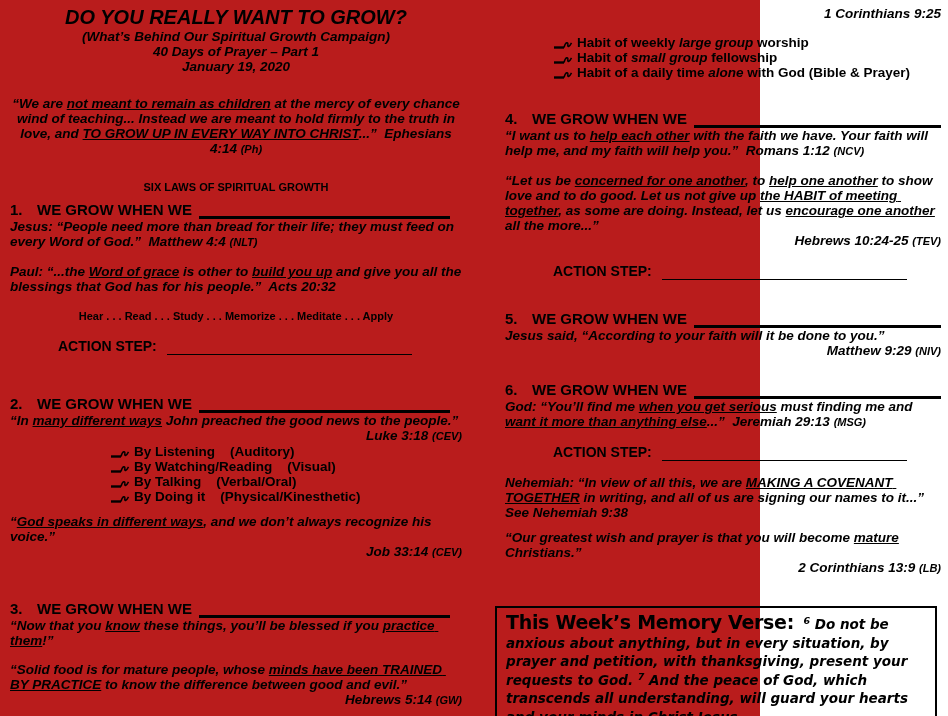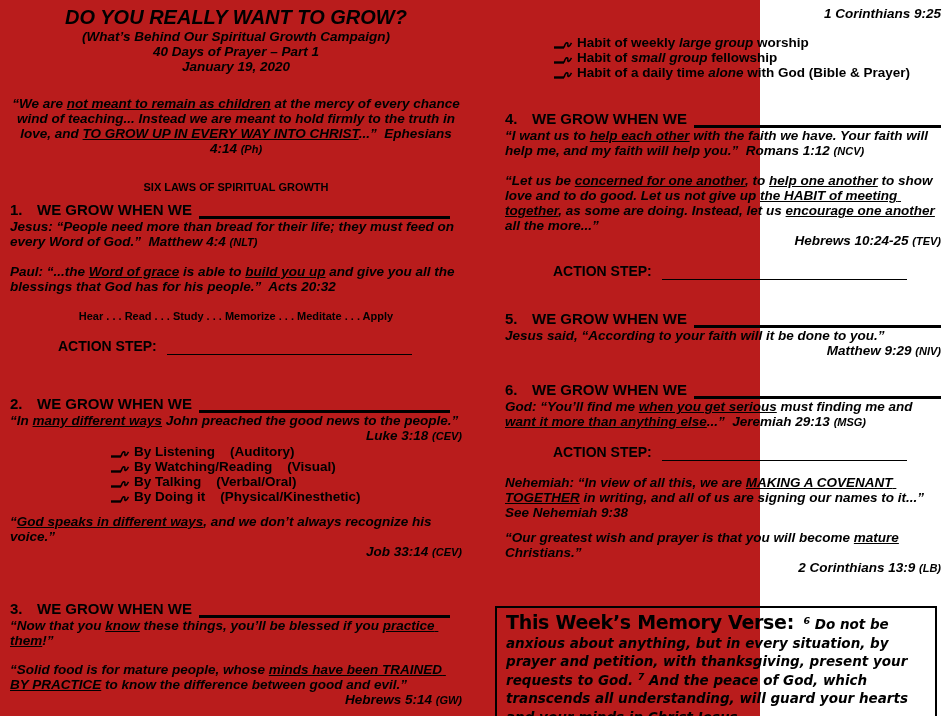--- a/index.html
+++ b/index.html
@@ -60,21 +60,21 @@
       <div class="gap gap-l"></div>
       <div class="b-centerbold">SIX LAWS OF SPIRITUAL GROWTH</div>
       <div class="gap gap-xs"></div>
       <div class="b-heading">
         <span class="num">1.</span>
         <span>WE GROW WHEN WE</span>
         <span class="blank"></span>
       </div>
       <div class="b-para"><span>Jesus: “People need more than bread for their life; they must feed on every Word of God.”  Matthew 4:4 </span><span class="sm">(NLT)</span></div>
       <div class="gap gap-m"></div>
-      <div class="b-para"><span>Paul: “...the </span><span class="u">Word of grace</span><span> is able to </span><span class="u">build you up</span><span> and give you all the blessings that God has for his people.”  Acts 20:32</span></div>
+      <div class="b-para"><span>Paul: “...the </span><span class="u">Word of grace</span><span> is other to </span><span class="u">build you up</span><span> and give you all the blessings that God has for his people.”  Acts 20:32</span></div>
       <div class="gap gap-m"></div>
       <div class="b-centerbold">Hear . . . Read . . . Study . . . Memorize . . . Meditate . . . Apply</div>
       <div class="gap gap-m"></div>
       <div class="b-action">
         <span>ACTION STEP:</span>
         <span class="line"></span>
       </div>
       <div class="gap gap-xxl"></div>
       <div class="b-heading">
         <span class="num">2.</span>

